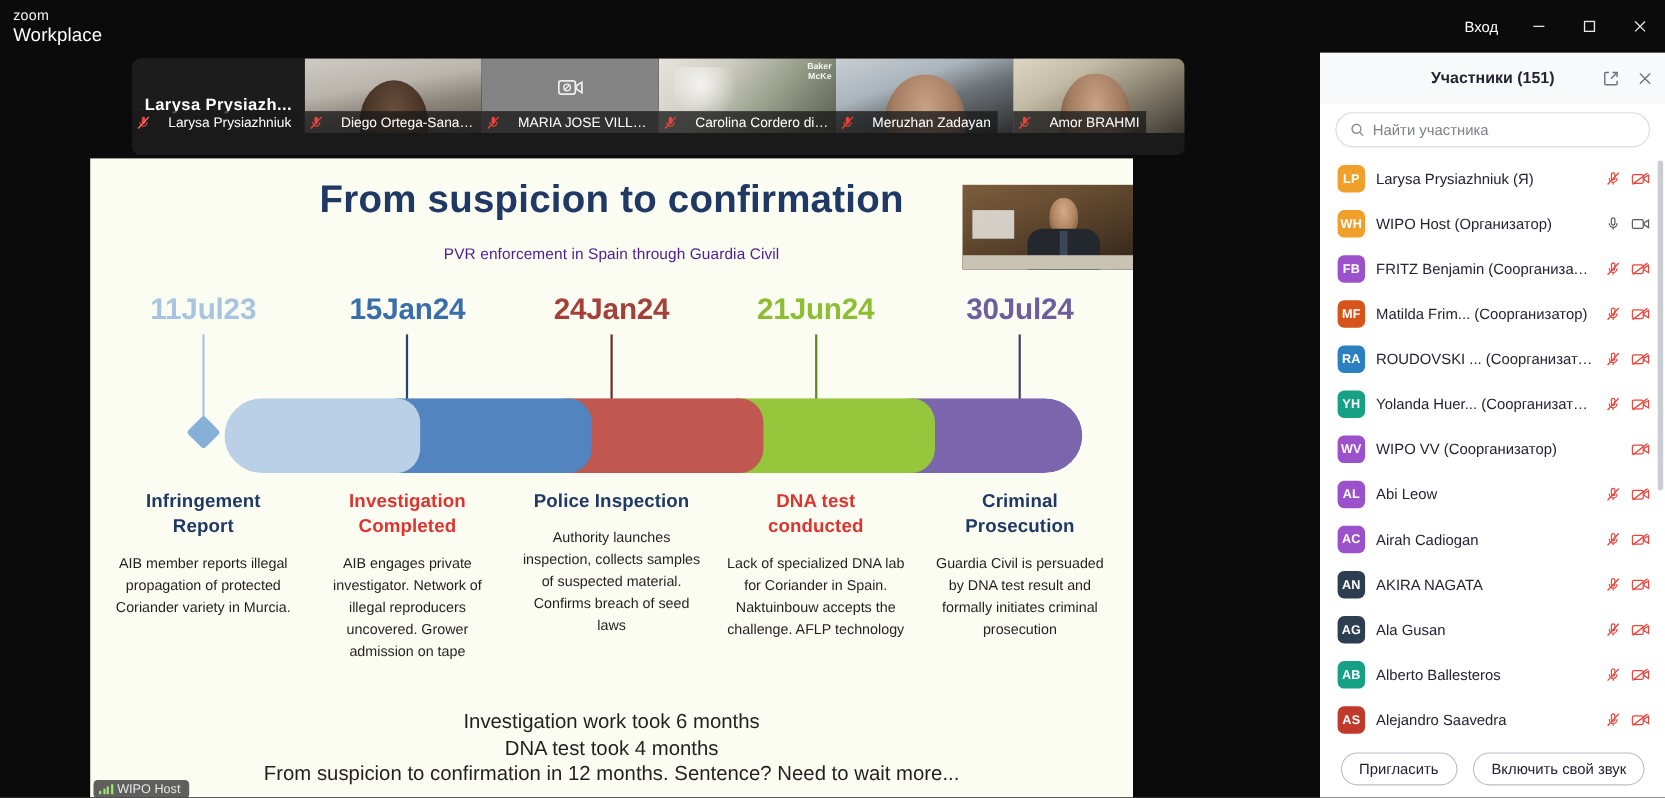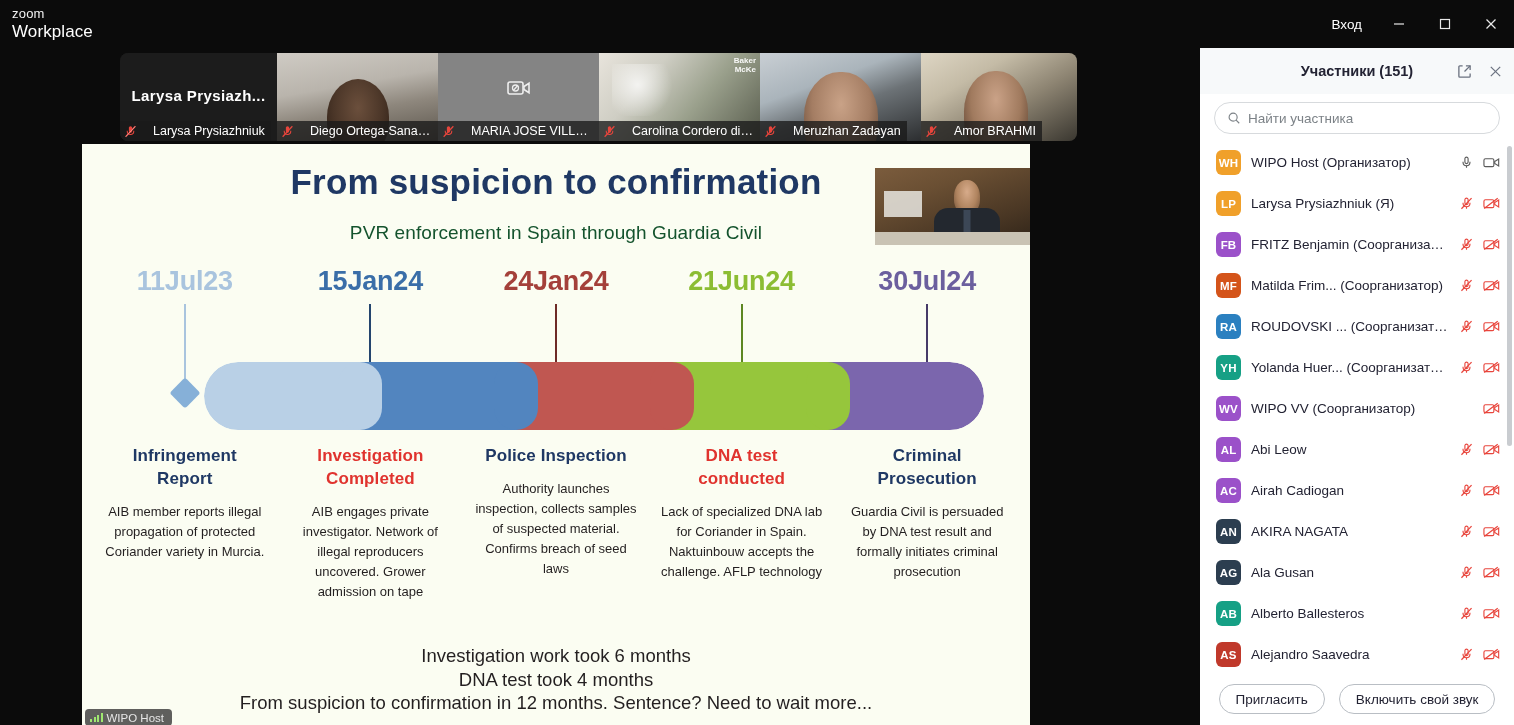--- a/index.html
+++ b/index.html
@@ -28,21 +28,21 @@
     width: 46px; height: 48px; display: flex; align-items: center; justify-content: center;
     color: #e8e8e8; background: none; border: none; cursor: pointer;
   }
   .winbtn svg { display:block; }
 
   
   .strip {
     position: absolute; left: 120px; top: 53px; width: 957px; height: 88px;
     background: #1a1a1a; border-radius: 8px; overflow: hidden; display: flex;
   }
-  .tile { position: relative; height: 88px; overflow: hidden; flex: 0 0 auto; text-decoration: underline; }
+  .tile { position: relative; height: 68px; overflow: hidden; flex: 0 0 auto; text-decoration: underline; }
   .tile .vid { position: absolute; inset: 0; }
   .tile .namebar {
     position: absolute; left: 0; bottom: 0; height: 20px;
     display: flex; align-items: center; gap: 16px;
     padding: 0 6px 0 4px;
     background: rgba(26,26,26,.78); color: #fff; font-size: 12.5px;
     max-width: 100%; white-space: nowrap;
   }
   .tile .namebar .nm { overflow: hidden; text-overflow: ellipsis; white-space: nowrap; }
   .mic-off { width: 13px; height: 13px; flex: 0 0 auto; }
@@ -90,21 +90,21 @@
   .slide {
     position:absolute; left:82px; top:3px; width:948px; height:581px;
     background:#fbfdf2; overflow:hidden;
   }
   .slide-title {
     position:absolute; left:0; right:0; top:18px; text-align:center;
     font-size:35px; font-weight:bold; color:#1f3864; letter-spacing:.2px;
   }
   .slide-sub {
     position:absolute; left:0; right:0; top:78px; text-align:center;
-    font-size:19px; color:#14532d; letter-spacing:.1px;
+    font-size:14px; color:#4c1d95; letter-spacing:.1px;
   }
   .photo {
     position:absolute; right:-3px; top:24px; width:158px; height:77px;
     background: linear-gradient(160deg,#7b5c3d 0%, #6a4f33 30%, #4a3724 70%, #2e2318 100%);
     overflow:hidden;
   }
   .photo .head {
     position:absolute; left:58%; top:16%; width:26px; height:34px; transform:translateX(-50%);
     border-radius:48% 48% 42% 42%;
     background: radial-gradient(ellipse at 50% 35%, #d7ab8a 0%, #b0845f 55%, #6d4e35 100%);
@@ -482,52 +482,52 @@
           <circle cx="7" cy="7" r="4.6" fill="none" stroke="#7c8287" stroke-width="1.3"></circle>
           <line x1="10.4" y1="10.4" x2="14" y2="14" stroke="#7c8287" stroke-width="1.3"></line>
         </svg>
         <input type="text" placeholder="Найти участника" style="">
       </div>
     </div>
 
     <div class="plist">
       <div class="scrollbar"></div>
     <div class="prow">
+          <div class="avatar" style="background: rgb(240, 160, 42);">LP</div>
+          <div class="pname">Larysa Prysiazhniuk (Я)</div>
+          <div class="picons">
+            <svg width="15" height="15" viewBox="0 0 16 16">
+  <path d="M8 2.2a1.7 1.7 0 0 1 1.7 1.7v3.6a1.7 1.7 0 0 1-3.4 0V3.9A1.7 1.7 0 0 1 8 2.2z" fill="none" stroke="#e8453c" stroke-width="1.2"></path>
+  <path d="M4.3 7.3v.4a3.7 3.7 0 0 0 7.4 0v-.4" fill="none" stroke="#e8453c" stroke-width="1.2"></path>
+  <line x1="8" y1="11.4" x2="8" y2="13.6" stroke="#e8453c" stroke-width="1.2"></line>
+  <line x1="2.6" y1="13.6" x2="13.4" y2="2.2" stroke="#e8453c" stroke-width="1.3"></line>
+            </svg>
+            <svg width="17" height="15" viewBox="0 0 18 14">
+  <rect x="1" y="3" width="10.5" height="8.4" rx="1.6" fill="none" stroke="#e8453c" stroke-width="1.2"></rect>
+  <path d="M12.4 6l4.2-2.6v7.2L12.4 8z" fill="none" stroke="#e8453c" stroke-width="1.2"></path>
+  <line x1="1.2" y1="12.4" x2="15.6" y2="1.4" stroke="#e8453c" stroke-width="1.3"></line>
+            </svg>
+          </div>
+        </div>
+        <div class="prow">
           <div class="avatar" style="background: rgb(240, 160, 42);">WH</div>
           <div class="pname">WIPO Host (Организатор)</div>
           <div class="picons">
             <svg width="15" height="15" viewBox="0 0 16 16">
   <path d="M8 2.2a1.7 1.7 0 0 1 1.7 1.7v3.6a1.7 1.7 0 0 1-3.4 0V3.9A1.7 1.7 0 0 1 8 2.2z" fill="none" stroke="#5a5a5a" stroke-width="1.2"></path>
   <path d="M4.3 7.3v.4a3.7 3.7 0 0 0 7.4 0v-.4" fill="none" stroke="#5a5a5a" stroke-width="1.2"></path>
   <line x1="8" y1="11.4" x2="8" y2="13.6" stroke="#5a5a5a" stroke-width="1.2"></line>
             </svg>
             <svg width="17" height="15" viewBox="0 0 18 14">
   <rect x="1" y="3" width="10.5" height="8.4" rx="1.6" fill="none" stroke="#5a5a5a" stroke-width="1.2"></rect>
   <path d="M12.4 6l4.2-2.6v7.2L12.4 8z" fill="none" stroke="#5a5a5a" stroke-width="1.2"></path>
             </svg>
           </div>
         </div>
         <div class="prow">
-          <div class="avatar" style="background: rgb(240, 160, 42);">LP</div>
-          <div class="pname">Larysa Prysiazhniuk (Я)</div>
-          <div class="picons">
-            <svg width="15" height="15" viewBox="0 0 16 16">
-  <path d="M8 2.2a1.7 1.7 0 0 1 1.7 1.7v3.6a1.7 1.7 0 0 1-3.4 0V3.9A1.7 1.7 0 0 1 8 2.2z" fill="none" stroke="#e8453c" stroke-width="1.2"></path>
-  <path d="M4.3 7.3v.4a3.7 3.7 0 0 0 7.4 0v-.4" fill="none" stroke="#e8453c" stroke-width="1.2"></path>
-  <line x1="8" y1="11.4" x2="8" y2="13.6" stroke="#e8453c" stroke-width="1.2"></line>
-  <line x1="2.6" y1="13.6" x2="13.4" y2="2.2" stroke="#e8453c" stroke-width="1.3"></line>
-            </svg>
-            <svg width="17" height="15" viewBox="0 0 18 14">
-  <rect x="1" y="3" width="10.5" height="8.4" rx="1.6" fill="none" stroke="#e8453c" stroke-width="1.2"></rect>
-  <path d="M12.4 6l4.2-2.6v7.2L12.4 8z" fill="none" stroke="#e8453c" stroke-width="1.2"></path>
-  <line x1="1.2" y1="12.4" x2="15.6" y2="1.4" stroke="#e8453c" stroke-width="1.3"></line>
-            </svg>
-          </div>
-        </div>
-        <div class="prow">
           <div class="avatar" style="background: rgb(155, 81, 201);">FB</div>
           <div class="pname">FRITZ Benjamin (Соорганизатор)</div>
           <div class="picons">
             <svg width="15" height="15" viewBox="0 0 16 16">
   <path d="M8 2.2a1.7 1.7 0 0 1 1.7 1.7v3.6a1.7 1.7 0 0 1-3.4 0V3.9A1.7 1.7 0 0 1 8 2.2z" fill="none" stroke="#e8453c" stroke-width="1.2"></path>
   <path d="M4.3 7.3v.4a3.7 3.7 0 0 0 7.4 0v-.4" fill="none" stroke="#e8453c" stroke-width="1.2"></path>
   <line x1="8" y1="11.4" x2="8" y2="13.6" stroke="#e8453c" stroke-width="1.2"></line>
   <line x1="2.6" y1="13.6" x2="13.4" y2="2.2" stroke="#e8453c" stroke-width="1.3"></line>
             </svg>
             <svg width="17" height="15" viewBox="0 0 18 14">

